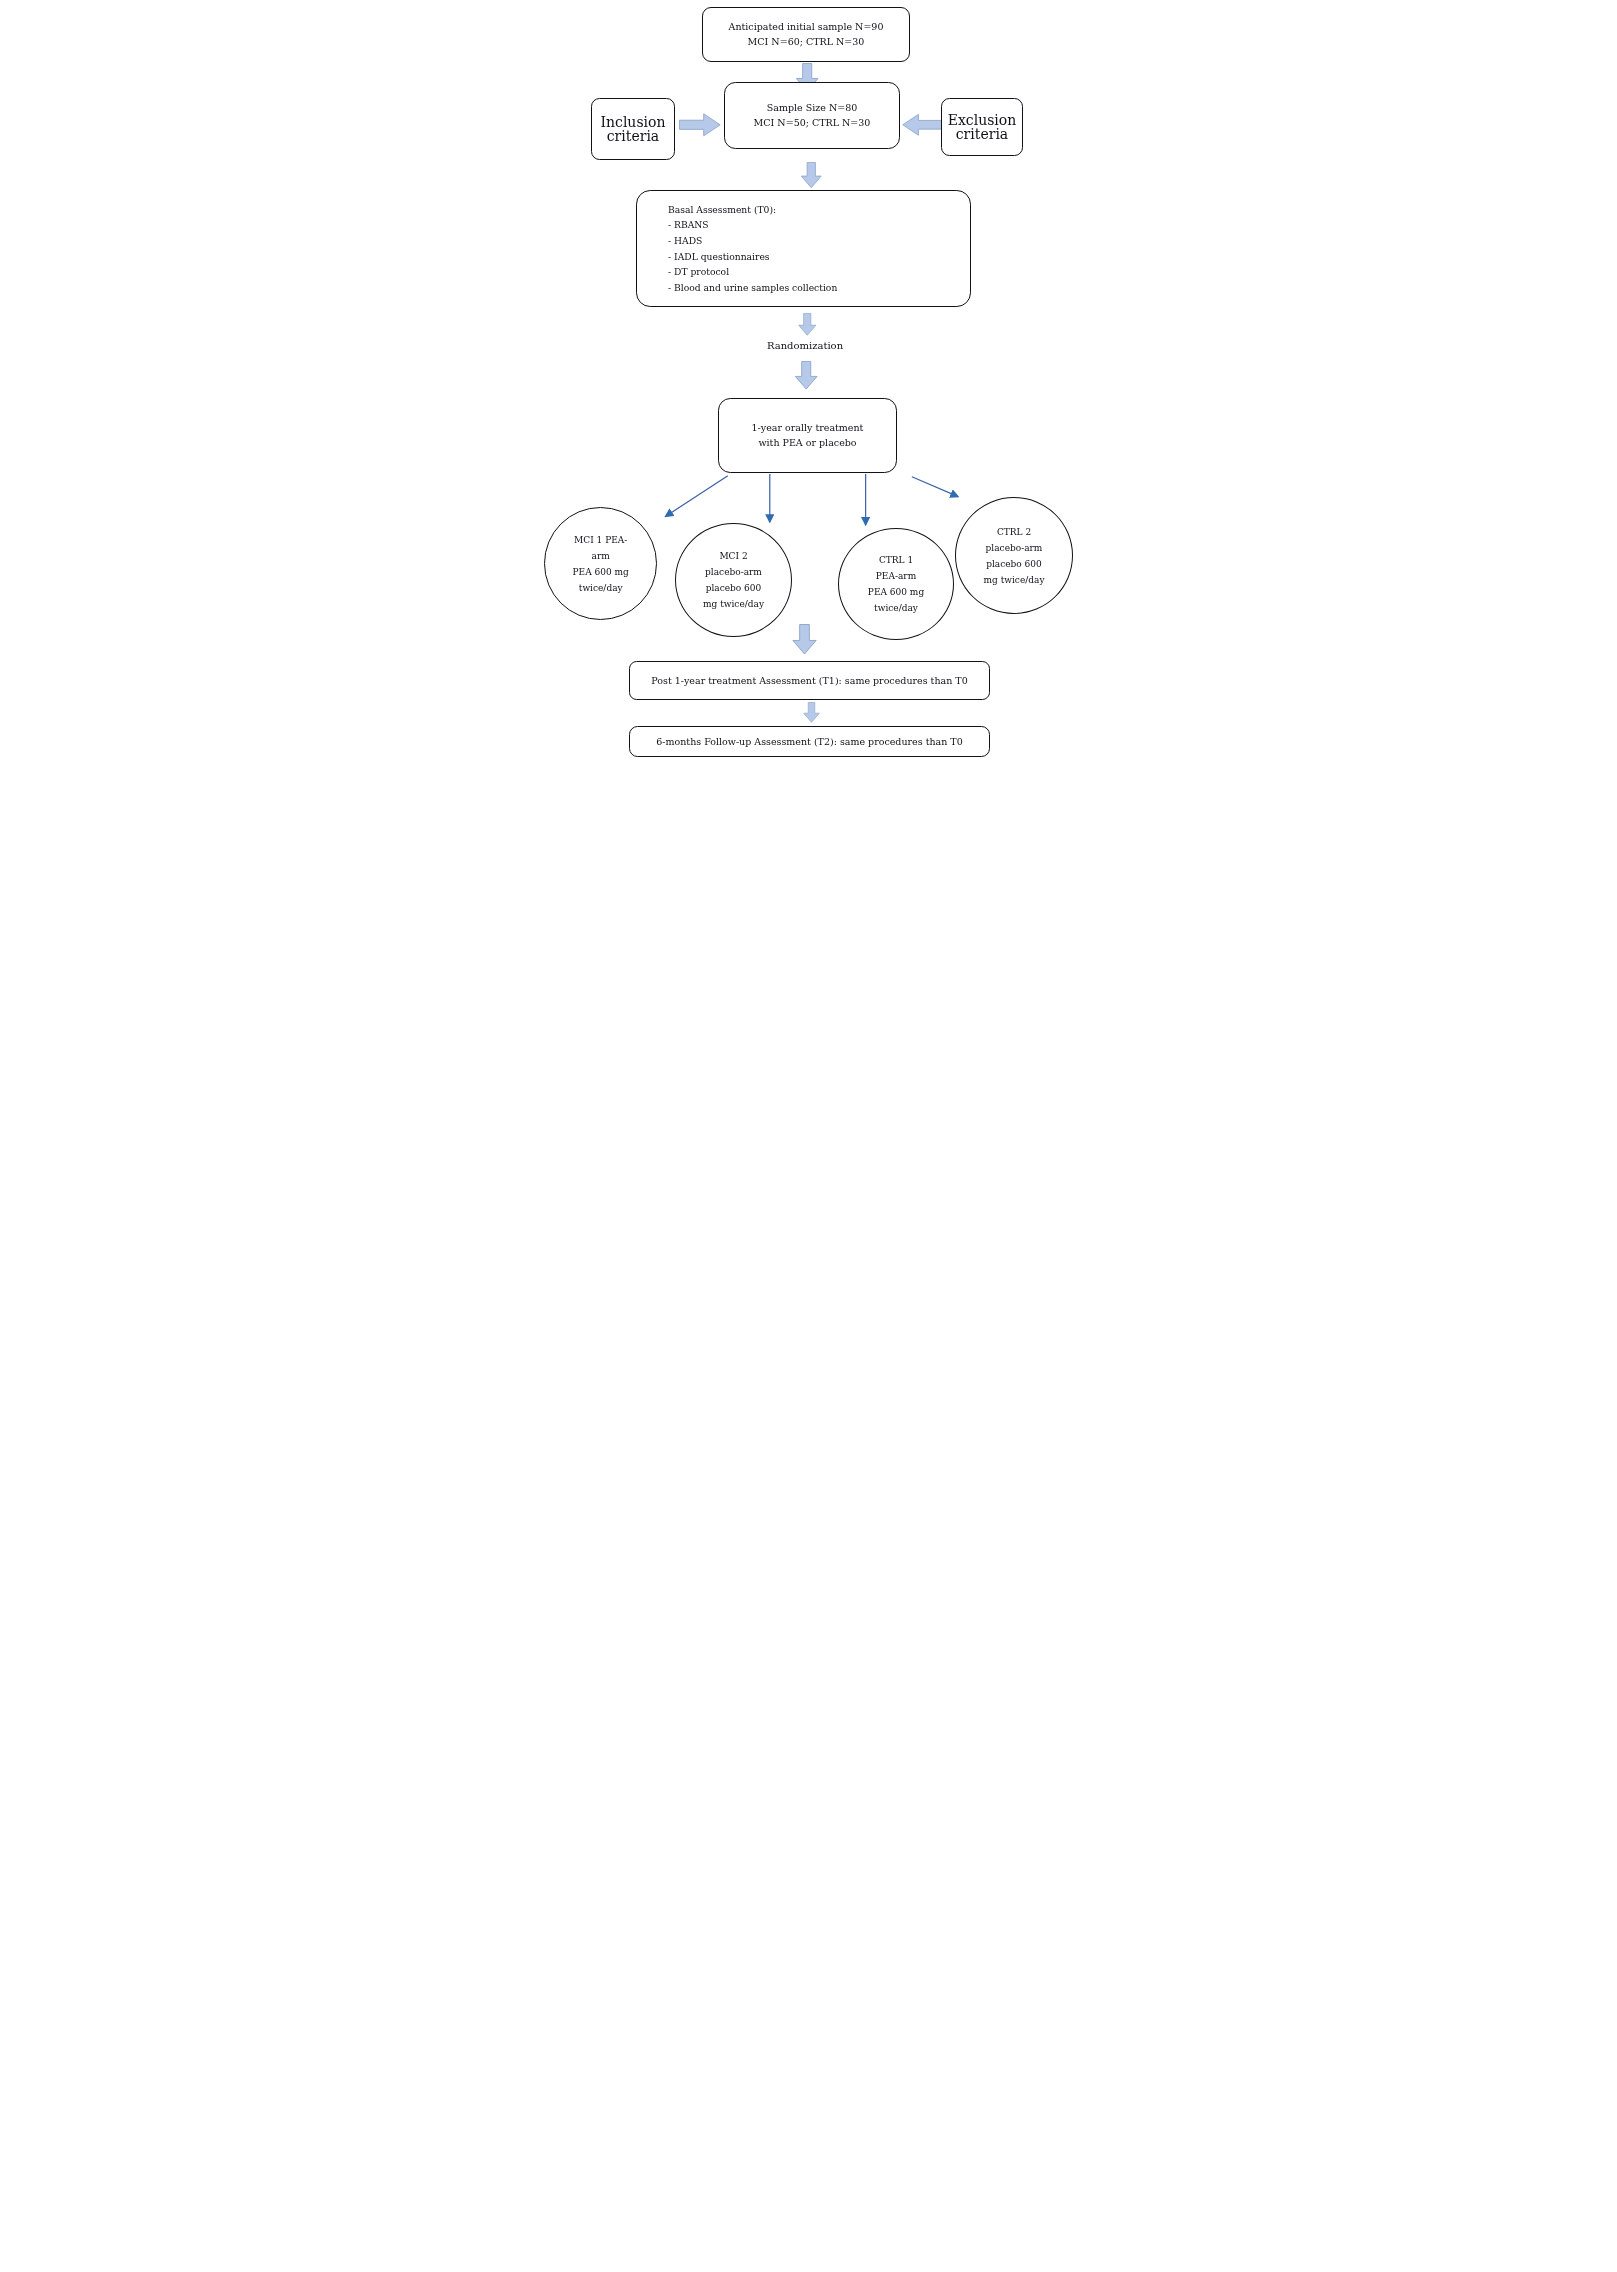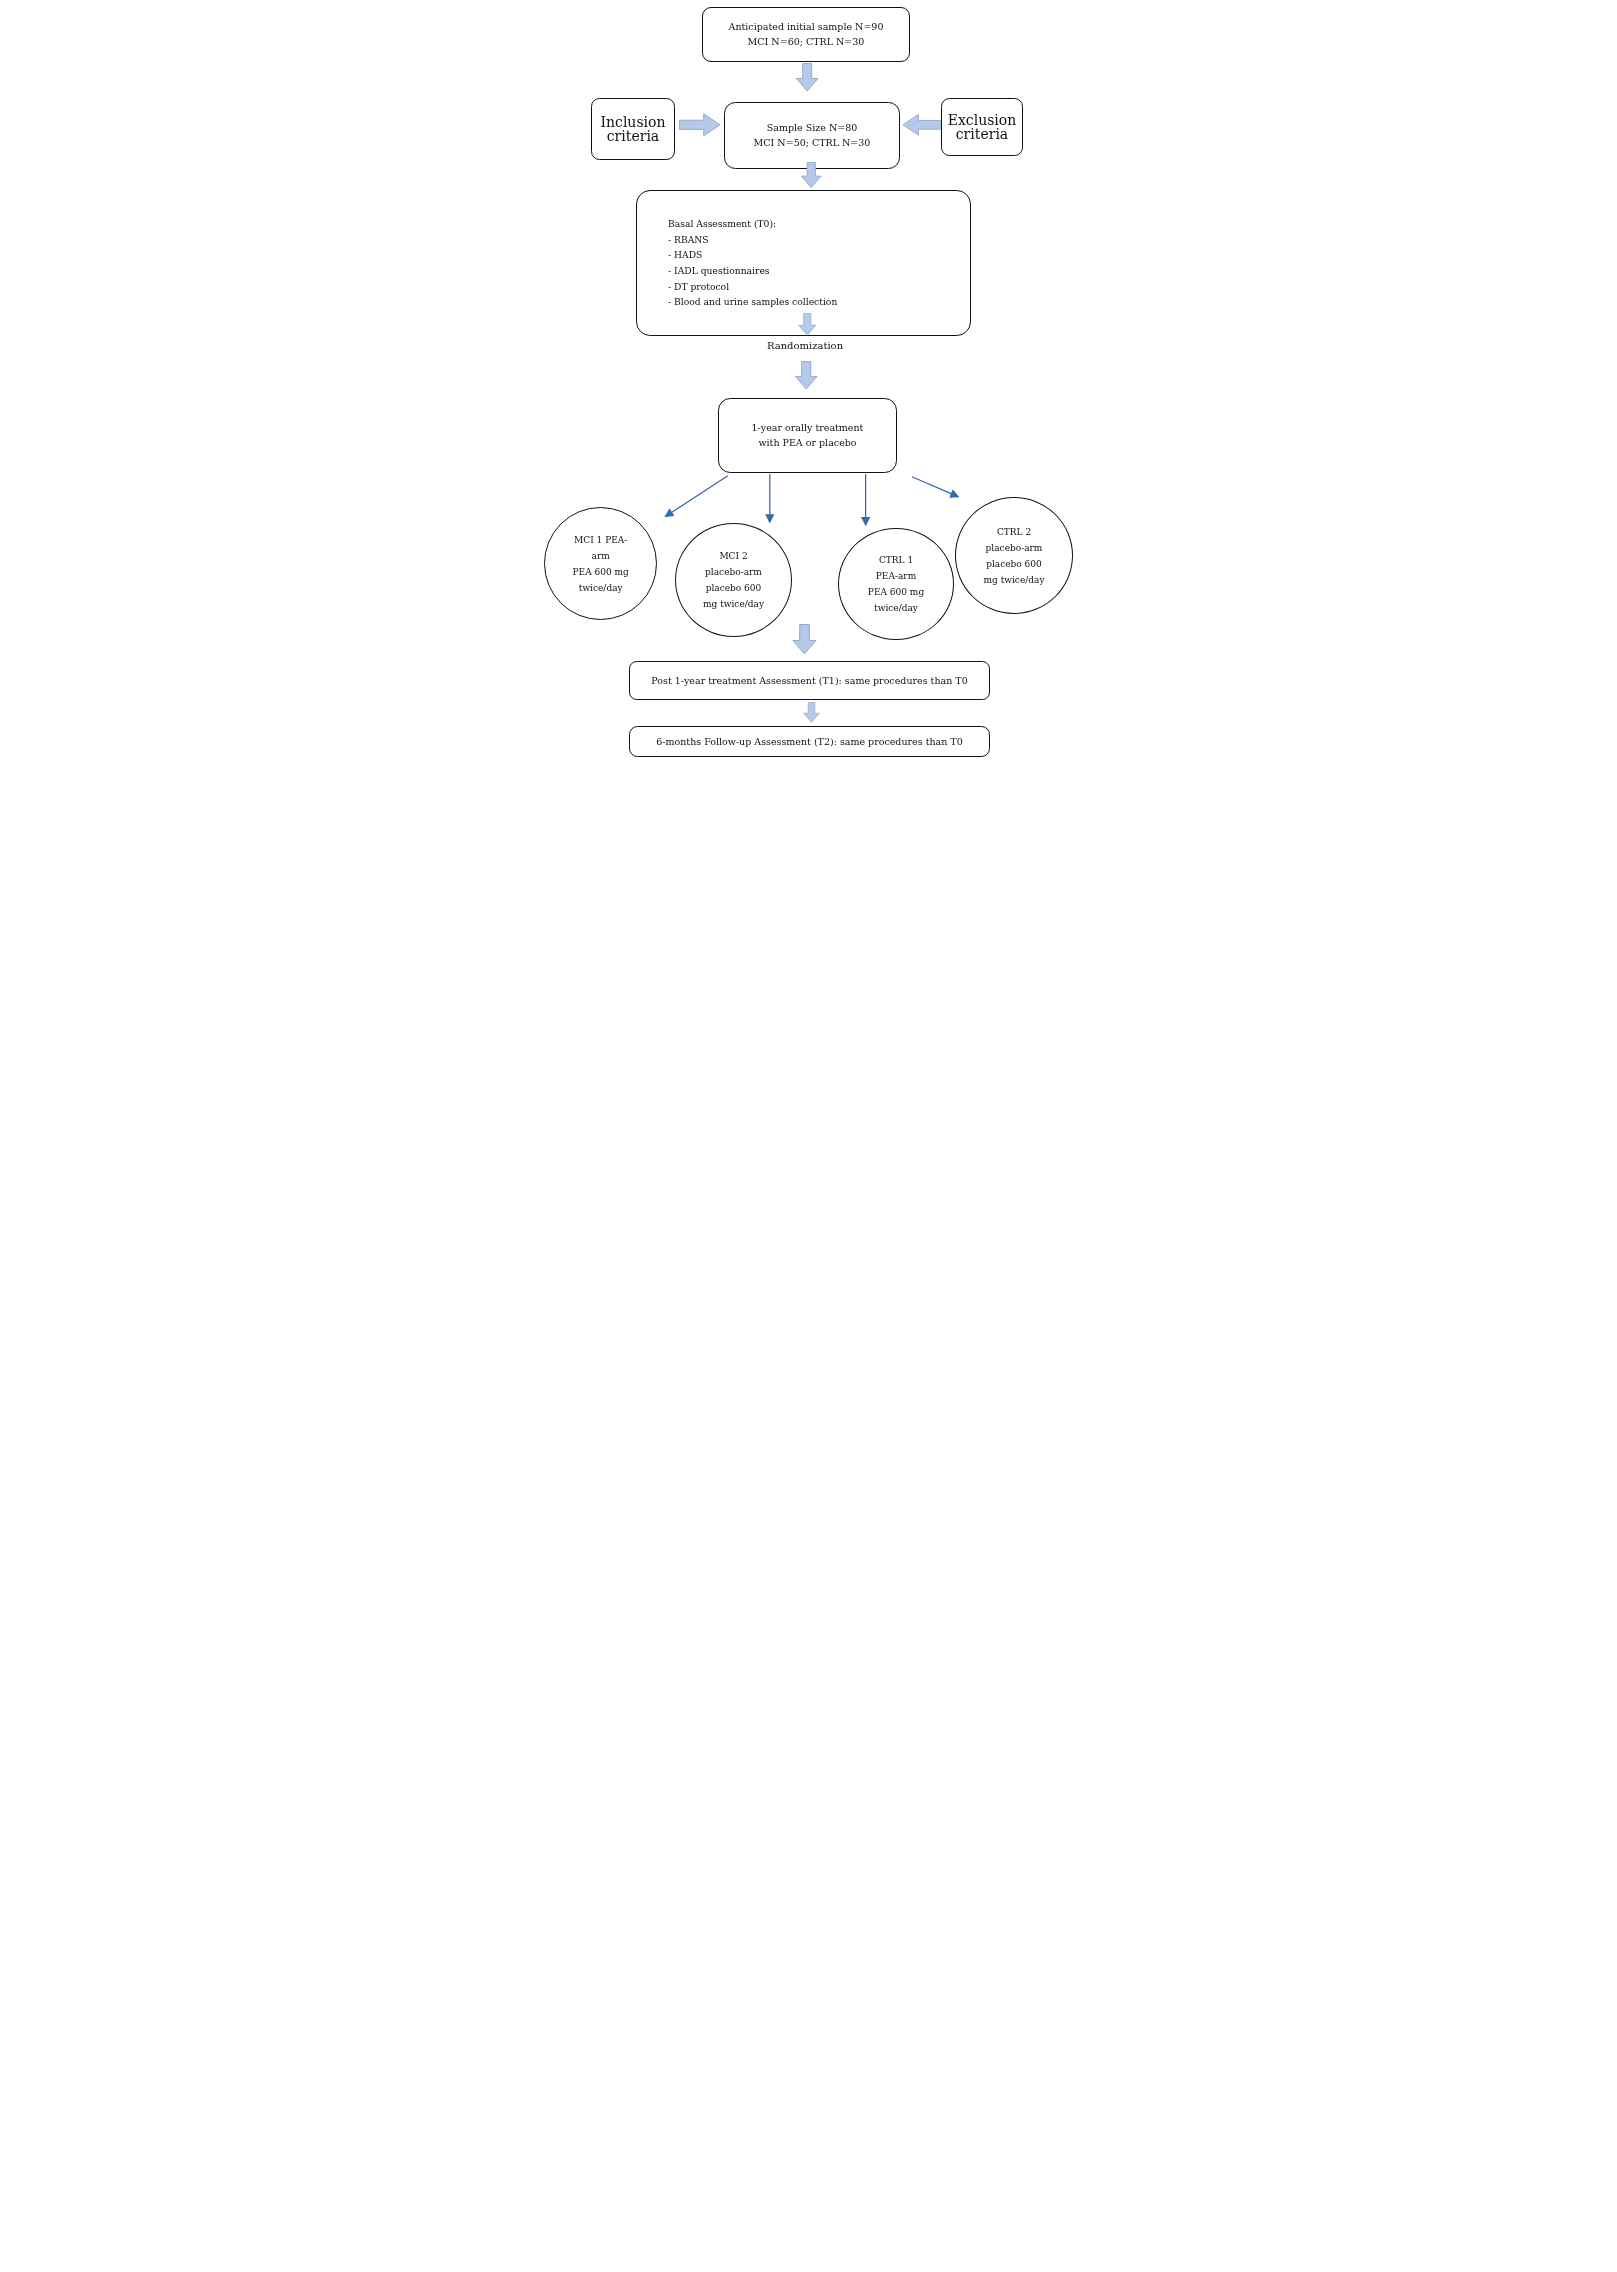--- a/index.html
+++ b/index.html
@@ -76,39 +76,39 @@
 
   <div class="box t-sm" style="left:52px;top:98px;width:84px;height:62px;border-radius:8.5px;">
     <div class="ln">Inclusion</div>
     <div class="ln">criteria</div>
   </div>
 
   <svg class="abs block-arrow" style="left:140px;top:112px;" width="43" height="25.6" viewBox="0 0 94 52">
     <polygon points="1,16 54,16 54,2 90,26 54,50 54,36 1,36" fill="#b7c9e8" stroke="#8fa6cb"></polygon>
   </svg>
 
-  <div class="box t-md" style="left:185px;top:102px;width:176px;height:67px;border-radius:11.4px;">
+  <div class="box t-md" style="left:185px;top:82px;width:176px;height:67px;border-radius:11.4px;">
     <div class="ln">Sample Size N=80</div>
     <div class="ln">MCI N=50; CTRL N=30</div>
   </div>
 
   <svg class="abs block-arrow" style="left:362px;top:112px;" width="41" height="25.6" viewBox="0 0 94 52">
     <polygon points="93,16 40,16 40,2 4,26 40,50 40,36 93,36" fill="#b7c9e8" stroke="#8fa6cb"></polygon>
   </svg>
 
   <div class="box t-sm" style="left:402px;top:98px;width:82px;height:58px;border-radius:8.5px;">
     <div class="ln">Exclusion</div>
     <div class="ln">criteria</div>
   </div>
 
   <svg class="abs block-arrow" style="left:259px;top:162px;" width="26.5" height="26.5" viewBox="0 0 60 64">
     <polygon points="20,1 40,1 40,34 54,34 30,62 6,34 20,34" fill="#b7c9e8" stroke="#8fa6cb"></polygon>
   </svg>
 
-  <div class="box basal" style="left:97px;top:190px;width:335px;height:146px;border-radius:14.2px;">
+  <div class="box basal" style="left:97px;top:190px;width:335px;height:117px;border-radius:14.2px;">
     <div class="ln">Basal Assessment (T0):</div>
     <div class="ln">- RBANS</div>
     <div class="ln">- HADS</div>
     <div class="ln">- IADL questionnaires</div>
     <div class="ln">- DT protocol</div>
     <div class="ln">- Blood and urine samples collection</div>
   </div>
 
   <svg class="abs block-arrow" style="left:255px;top:313px;" width="26.5" height="23" viewBox="0 0 60 64">
     <polygon points="20,1 40,1 40,34 54,34 30,62 6,34 20,34" fill="#b7c9e8" stroke="#8fa6cb"></polygon>

